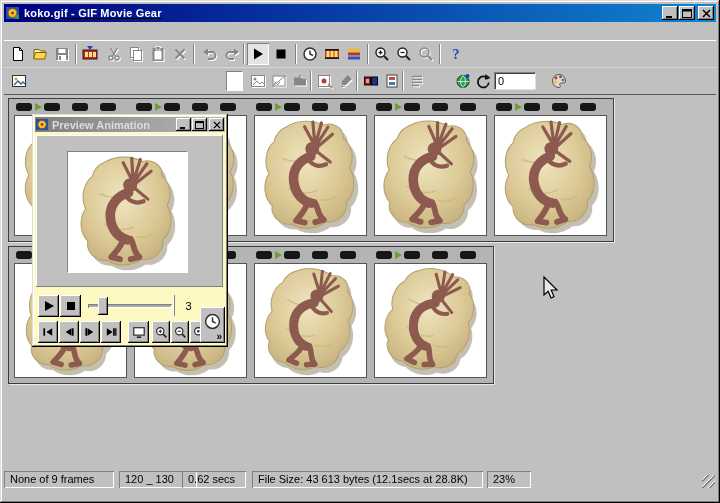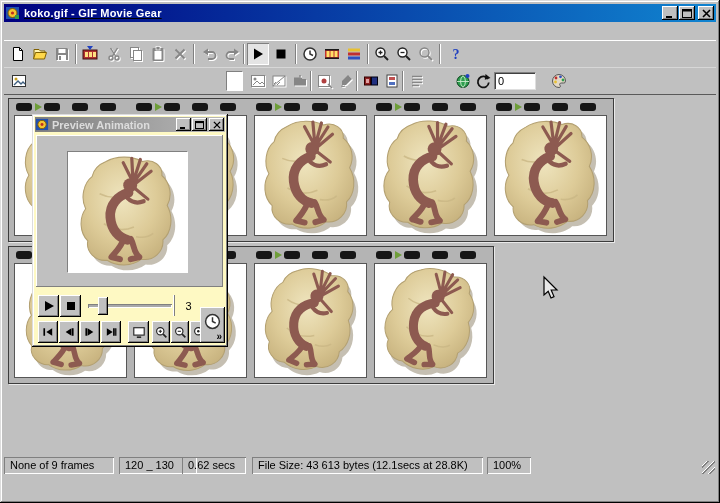--- a/index.html
+++ b/index.html
@@ -48,21 +48,21 @@
   .p-imgpanel{position:absolute;left:4px;top:21px;width:187px;height:152px;background:#c0c0c0;box-shadow:inset -1px -1px 0 #808080,inset 1px 1px 0 #fff;}
   .p-img{position:absolute;left:31px;top:16px;width:121px;height:122px;background:#fff;border:1px solid;border-color:#808080 #fff #fff #808080;}
   .p-img svg{position:absolute;inset:1px;width:calc(100% - 2px);height:calc(100% - 2px);}
   .p-ctl-btn{position:absolute;display:flex;align-items:center;justify-content:center;}
   .p-track{position:absolute;left:56px;top:190px;width:84px;height:4px;box-shadow:inset 1px 1px 0 #808080,inset -1px -1px 0 #fff;background:#a9a9a9;}
   .p-thumb{position:absolute;left:66px;top:183px;width:10px;height:18px;}
   .p-val{position:absolute;left:142px;top:181px;width:28px;height:21px;display:flex;align-items:center;justify-content:center;border-left:1px solid #808080;box-shadow:-1px 0 0 #fff;}
   .p-clock{position:absolute;left:168px;top:193px;width:25px;height:36px;z-index:3;}
   .p-clock .chev{position:absolute;right:3px;bottom:1px;font-size:10px;font-weight:bold;}
   
-  .statusbar{position:absolute;left:4px;top:456px;width:712px;height:19px;}
+  .statusbar{position:absolute;left:4px;top:470px;width:712px;height:19px;}
   .sb-panel{position:absolute;top:1px;height:17px;box-shadow:inset 1px 1px 0 #808080,inset -1px -1px 0 #fff;padding:2px 0 0 6px;white-space:nowrap;overflow:hidden;}
   .grip{position:absolute;right:1px;bottom:1px;width:13px;height:13px;
     background:repeating-linear-gradient(135deg,transparent 0 3px,#fff 3px 4px,#808080 4px 5px);}
   .cursor{position:absolute;left:542px;top:276px;z-index:40;pointer-events:none;}
   svg{overflow:visible;}
 </style>
 </head>
 <body>
 
 <svg width="0" height="0" style="position:absolute" aria-hidden="true">
@@ -560,21 +560,21 @@
           <circle cx="6.5" cy="6.5" r="1.5" fill="#222"></circle>
         </svg>
       </span>
   </div>
 
   <div class="statusbar">
     <span class="sb-panel" style="left:0;width:110px">None of 9 frames</span>
     <span class="sb-panel" style="left:115px;width:78px">120 _ 130</span>
     <span class="sb-panel" style="left:178px;width:64px">0.62 secs</span>
     <span class="sb-panel" style="left:248px;width:231px">File Size: 43 613 bytes  (12.1secs at 28.8K)</span>
-    <span class="sb-panel" style="left:483px;width:44px">100%</span>
+    <span class="sb-panel" style="left:483px;width:44px">23%</span>
     <span class="grip"></span>
   </div>
 
   <svg class="cursor" width="16" height="24" viewBox="0 0 16 24">
     <path d="M2,1 L2,19 L6.2,15.2 L9,22 L12,20.6 L9.2,14 L15,14 Z" fill="#e8e8e8" stroke="#000" stroke-width="1.2"></path>
   </svg>
 
 </div>
 
 </body></html>

